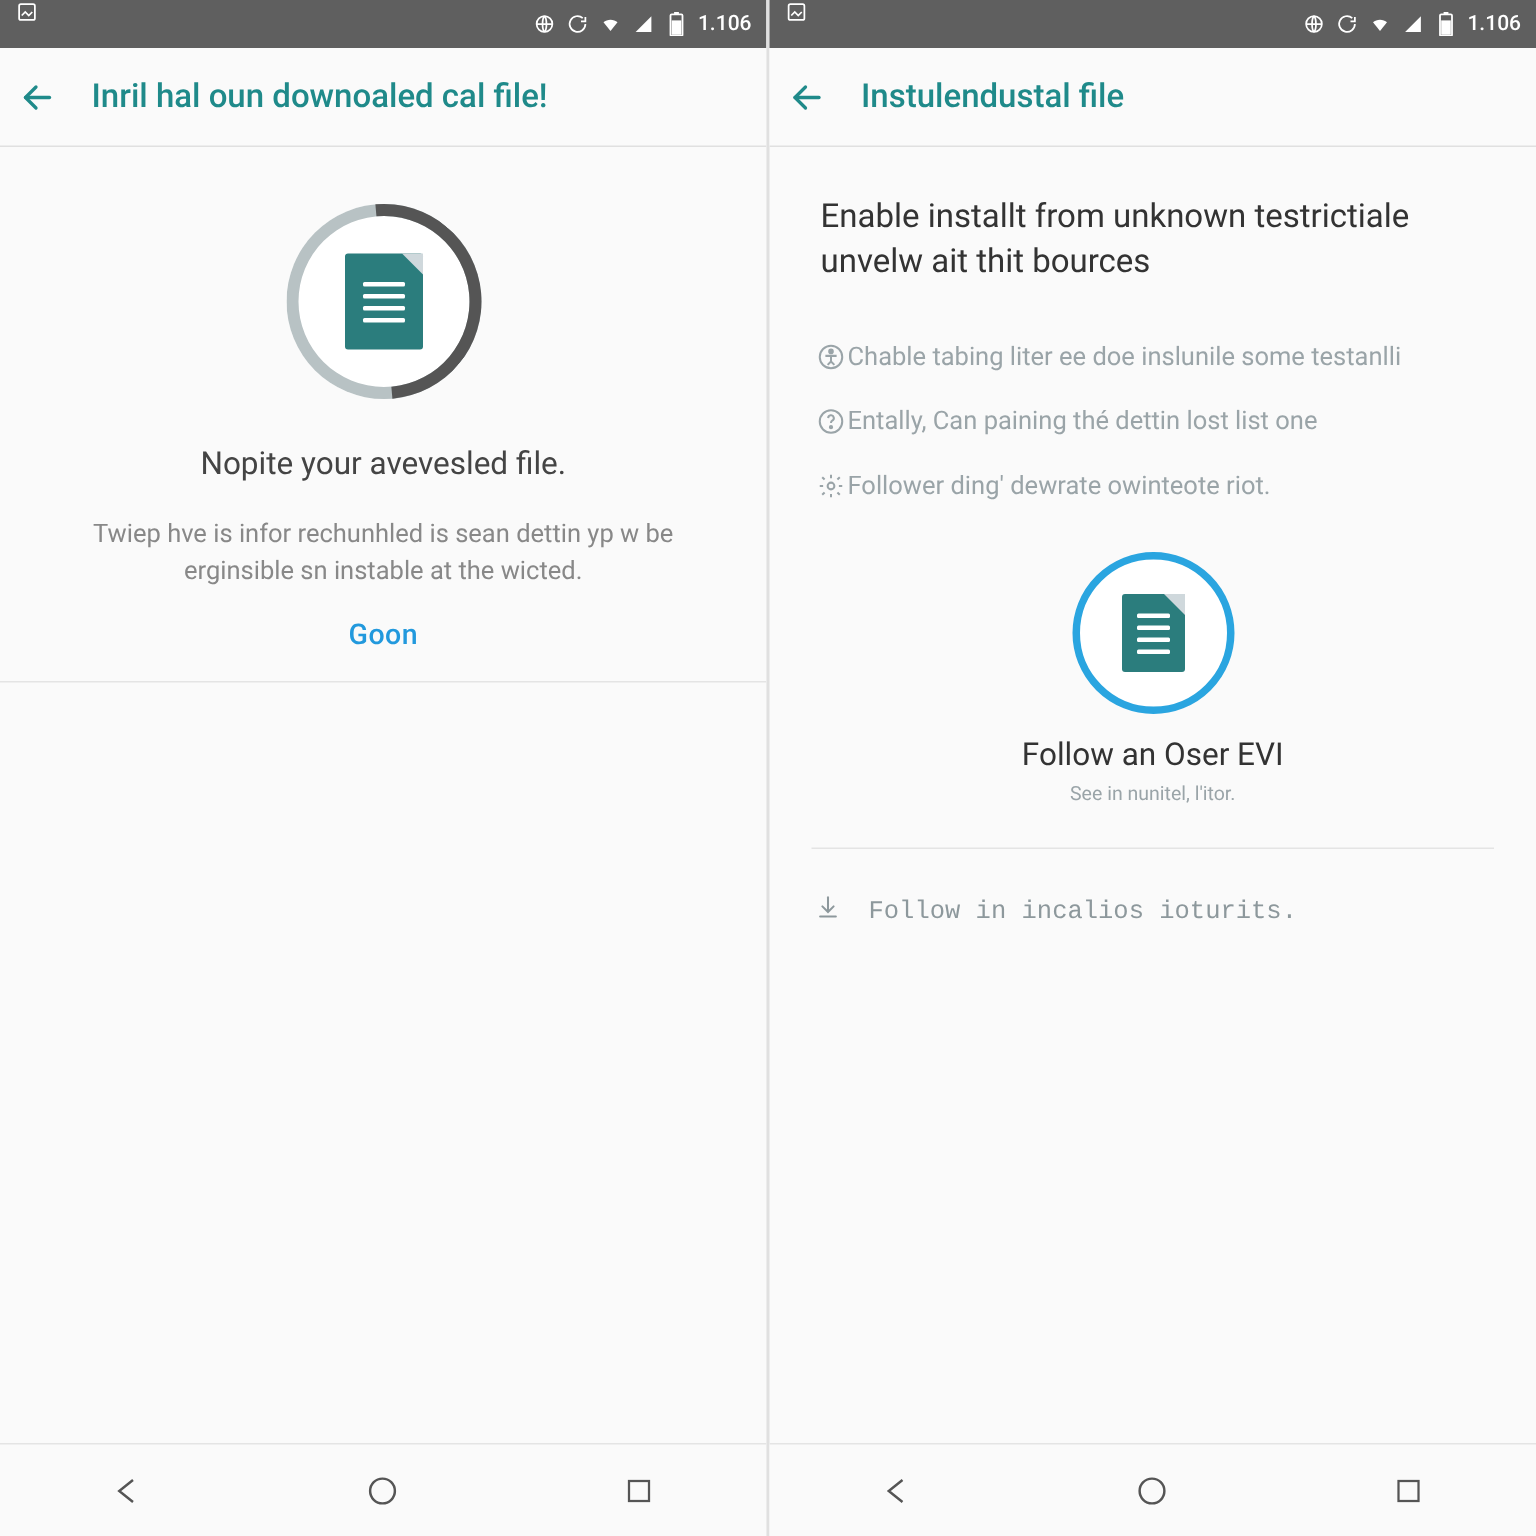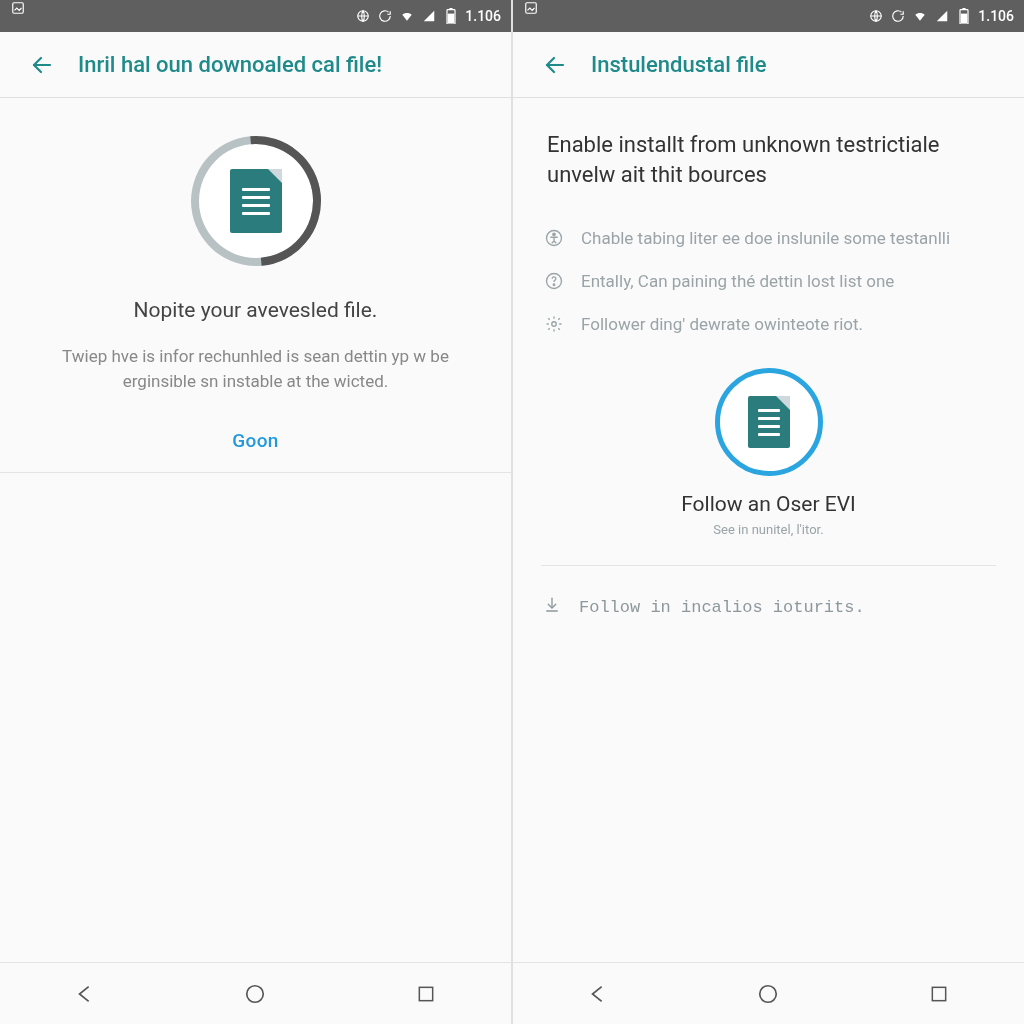--- a/index.html
+++ b/index.html
@@ -34,21 +34,21 @@
 .statusbar .sb-right { margin-left: auto; display: flex; align-items: center; gap: 6px; }
 .sb-icon { width: 16px; height: 16px; display: inline-flex; align-items: center; justify-content: center; }
 
 
 .appbar {
   height: 66px;
   background: #fafafa;
   border-bottom: 1px solid #e0e0e0;
   display: flex;
   align-items: center;
-  padding: 0 28px;
+  padding: 0 11px;
   gap: 22px;
 }
 .back-btn { width: 28px; height: 28px; display: flex; align-items: center; justify-content: center; cursor: pointer; }
 .appbar-title { color: #1f8a8a; font-size: 22px; font-weight: 500; }
 
 
 .content { flex: 1; overflow: hidden; }
 .hero {
   display: flex; flex-direction: column; align-items: center;
   padding: 38px 30px 0;
@@ -76,27 +76,27 @@
   display: flex; flex-direction: column; justify-content: center; align-items: center; gap: 5px;
 }
 .doc-icon::before {
   content: ""; position: absolute; top: 0; right: 0;
   border-style: solid; border-width: 0 14px 14px 0;
   border-color: transparent #cfd8dc transparent transparent;
 }
 .doc-line { width: 28px; height: 3px; background: #fff; border-radius: 1px; }
 .hero-title { margin-top: 32px; font-size: 21px; color: #444; }
 .hero-sub { margin-top: 22px; font-size: 17px; color: #888; line-height: 1.45; padding: 0 4px; }
-.flat-btn { margin-top: 36px; color: #2299dd; font-size: 19px; font-weight: 500; cursor: pointer; letter-spacing: .3px; }
+.flat-btn { margin-top: 18px; color: #2299dd; font-size: 19px; font-weight: 500; cursor: pointer; letter-spacing: .3px; }
 .divider { border-top: 1px solid #e4e4e4; margin-top: 20px; }
 
 
 .r-heading { font-size: 22px; color: #333; padding: 32px 34px 14px; line-height: 1.35; }
 .r-list { padding: 14px 30px 0 30px; }
-.r-item { display: flex; gap: 16px; padding: 10px 0; color: #9aa4a8; font-size: 17px; line-height: 1.35; }
+.r-item { display: flex; gap: 0; padding: 10px 0; color: #9aa4a8; font-size: 17px; line-height: 1.35; }
 .r-item .ic { flex: 0 0 22px; height: 22px; display: flex; align-items: center; justify-content: center; }
 .mini-hero { display: flex; flex-direction: column; align-items: center; margin-top: 22px; justify-content: center; }
 .mini-ring {
   width: 108px; height: 108px; border: 5px solid #2aa5e0; border-radius: 50%;
   display: flex; align-items: center; justify-content: center; background: #fff;
 }
 .mini-title { margin-top: 16px; font-size: 21px; color: #333; }
 .mini-sub { margin-top: 6px; font-size: 13px; color: #9aa4a8; }
 .r-divider { border-top: 1px solid #e4e4e4; margin: 28px 28px 0; }
 .r-list2 { padding: 20px 30px 0 30px; }

